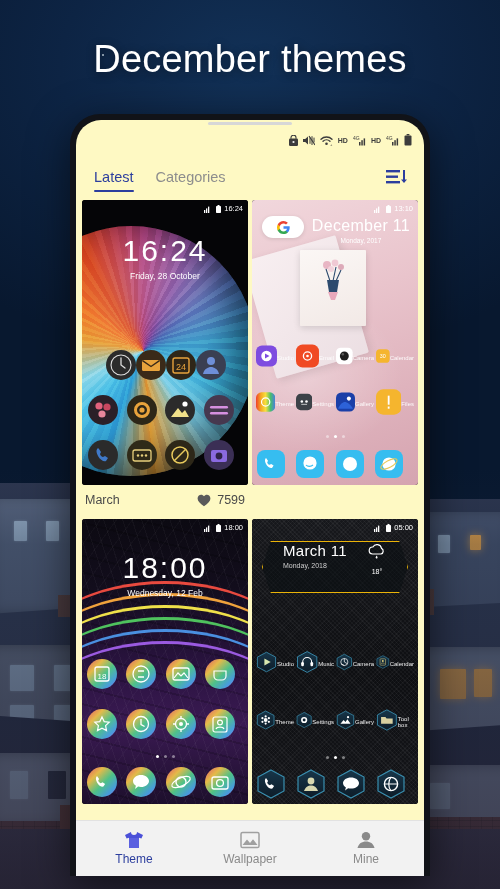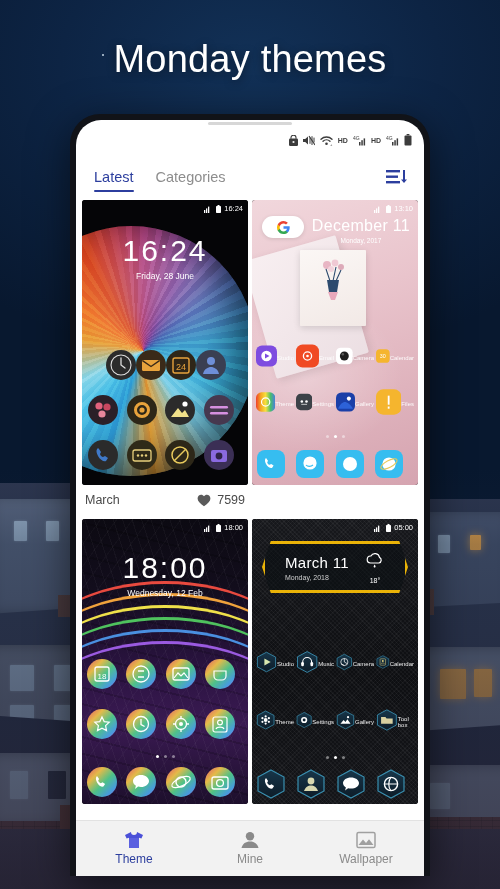--- a/index.html
+++ b/index.html
@@ -116,21 +116,21 @@
     position:absolute; left:70px; top:114px;
     width:360px; height:762px;
     background:#111318;
     border-radius:30px 30px 0 0;
     padding:6px 6px 0 6px;
     box-shadow:0 10px 40px rgba(0,0,0,.55);
     z-index:25;
   }
   .screen {
     width:348px; height:756px;
-    background:#ffffff;
+    background:#fef9c3;
     border-radius:25px 25px 0 0;
     overflow:hidden; position:relative;
   }
   .notch {
     position:absolute; left:50%; transform:translateX(-50%); top:2px;
     width:84px; height:3px; background:#d7d7d7; border-radius:2px;
   }
 
   
   .statusbar {
@@ -275,24 +275,24 @@
   
   .th4 {
     position:absolute; inset:0;
     background:
       repeating-linear-gradient(45deg, rgba(255,255,255,.045) 0 1px, transparent 1px 3px),
       repeating-linear-gradient(-45deg, rgba(255,255,255,.035) 0 1px, transparent 1px 3px),
       linear-gradient(180deg,#17181c 0%, #0e0f12 55%, #141519 100%);
   }
   .hexwidget {
     position:absolute; left:10px; top:22px; right:10px; height:52px;
-    border:3px solid #eab308;
+    border:1px solid #eab308;
     clip-path:polygon(6% 0,94% 0,100% 50%,94% 100%,6% 100%,0 50%);
     background:rgba(10,14,18,.55);
-    display:flex; align-items:center; padding:0 20px;
+    display:flex; align-items:flex-start; padding:0 20px;
   }
   .hw-l { color:#fff; }
   .hw-d1 { font-size:15px; font-weight:400; letter-spacing:.3px; }
   .hw-d2 { font-size:7px; color:#cfcfcf; margin-top:3px; }
   .hw-r { margin-left:auto; text-align:center; color:#fff; }
   .hw-tmp { font-size:7px; margin-top:2px; }
 
   
   .bottomnav {
     position:absolute; left:0; bottom:0; width:348px; height:56px;
@@ -378,21 +378,21 @@
     <div class="brickwall" style="left:316px;top:348px;width:210px;height:52px;"></div>
     <div class="chim" style="left:60px;top:336px;width:22px;height:26px;background:#7a4a40;"></div>
     <div class="chim" style="left:350px;top:330px;width:24px;height:28px;background:#7a4a40;"></div>
     <div class="chim" style="left:400px;top:336px;width:20px;height:24px;background:#6d443c;"></div>
 
     <div class="road"></div>
     <div class="town-haze"></div>
   </div>
 </div>
 
-<div class="title">Monday themes</div>
+<div class="title">December themes</div>
 
 <div class="phone">
   <div class="screen">
     <div class="notch"></div>
 
     <div class="statusbar">
       <svg class="sb-ic" width="9" height="11" viewBox="0 0 9 11">
           <rect x="0" y="3.6" width="9" height="7.4" rx="1.2" fill="#3c3c3c"></rect>
           <path d="M2 3.8V2.6a2.5 2.5 0 015 0v1.2" stroke="#3c3c3c" stroke-width="1.1" fill="none"></path>
           <circle cx="4.5" cy="7" r="1.1" fill="#f2f2f2"></circle>
@@ -456,21 +456,21 @@
                 <rect x="4" y="1.6" width="1.3" height="6.4" fill="#fff"></rect>
               </svg>
             <svg width="5" height="8" viewBox="0 0 5 8">
                 <rect x="1.5" y="0" width="2" height="1" fill="#fff"></rect>
                 <rect x="0" y="1" width="5" height="7" rx=".7" fill="#fff"></rect>
               </svg>
             <span>16:24</span>
           </div>
           <div class="t-clock" style="top:36px;">
             <div class="t-time">16:24</div>
-            <div class="t-date">Friday, 28 June</div>
+            <div class="t-date">Friday, 28 October</div>
           </div>
 
           <div class="iconrow" style="top:150px;padding:0 24px;">
             <div class="ic">
                 <svg width="30" height="30" viewBox="0 0 30 30">
                   <circle cx="15" cy="15" r="15" fill="#2b2b2b"></circle>
                   <circle cx="15" cy="15" r="10" fill="none" stroke="#ddd" stroke-width="1.1"></circle>
                   <path d="M15 8v7l4 3" stroke="#ddd" stroke-width="1.3" fill="none" stroke-linecap="round"></path>
                 </svg>
               </div>
@@ -1013,27 +1013,27 @@
     <div class="bottomnav">
       <div class="nav-item active">
         <svg width="20" height="18" viewBox="0 0 20 18">
             <path d="M7 1L1 4l1.6 3.6L5 6.7V17h10V6.7l2.4.9L19 4 13 1a3 3 0 01-6 0z" fill="#4a50d8"></path>
             <path d="M5 7h10v10H5z" fill="#6a70e8" opacity=".5"></path>
           </svg>
         <span>Theme</span>
       </div>
       <div class="nav-item">
         <svg width="20" height="18" viewBox="0 0 20 18">
+            <rect x="1" y="1.5" width="18" height="15" rx="1.6" fill="none" stroke="#a0a0a0" stroke-width="1.5"></rect>
+            <path d="M2.5 14l4.5-5.5 3 3.4 3-3.6 4.5 5.7z" fill="#a0a0a0"></path>
+          </svg>
+        <span>Wallpaper</span>
+      </div>
+      <div class="nav-item">
+        <svg width="20" height="18" viewBox="0 0 20 18">
             <circle cx="10" cy="5.2" r="4.2" fill="#8a8a8a"></circle>
             <path d="M1.5 17c1-4.6 4.4-6.6 8.5-6.6s7.5 2 8.5 6.6z" fill="#8a8a8a"></path>
           </svg>
         <span>Mine</span>
       </div>
-      <div class="nav-item">
-        <svg width="20" height="18" viewBox="0 0 20 18">
-            <rect x="1" y="1.5" width="18" height="15" rx="1.6" fill="none" stroke="#a0a0a0" stroke-width="1.5"></rect>
-            <path d="M2.5 14l4.5-5.5 3 3.4 3-3.6 4.5 5.7z" fill="#a0a0a0"></path>
-          </svg>
-        <span>Wallpaper</span>
-      </div>
     </div>
   </div>
 </div>
 
 </body></html>

